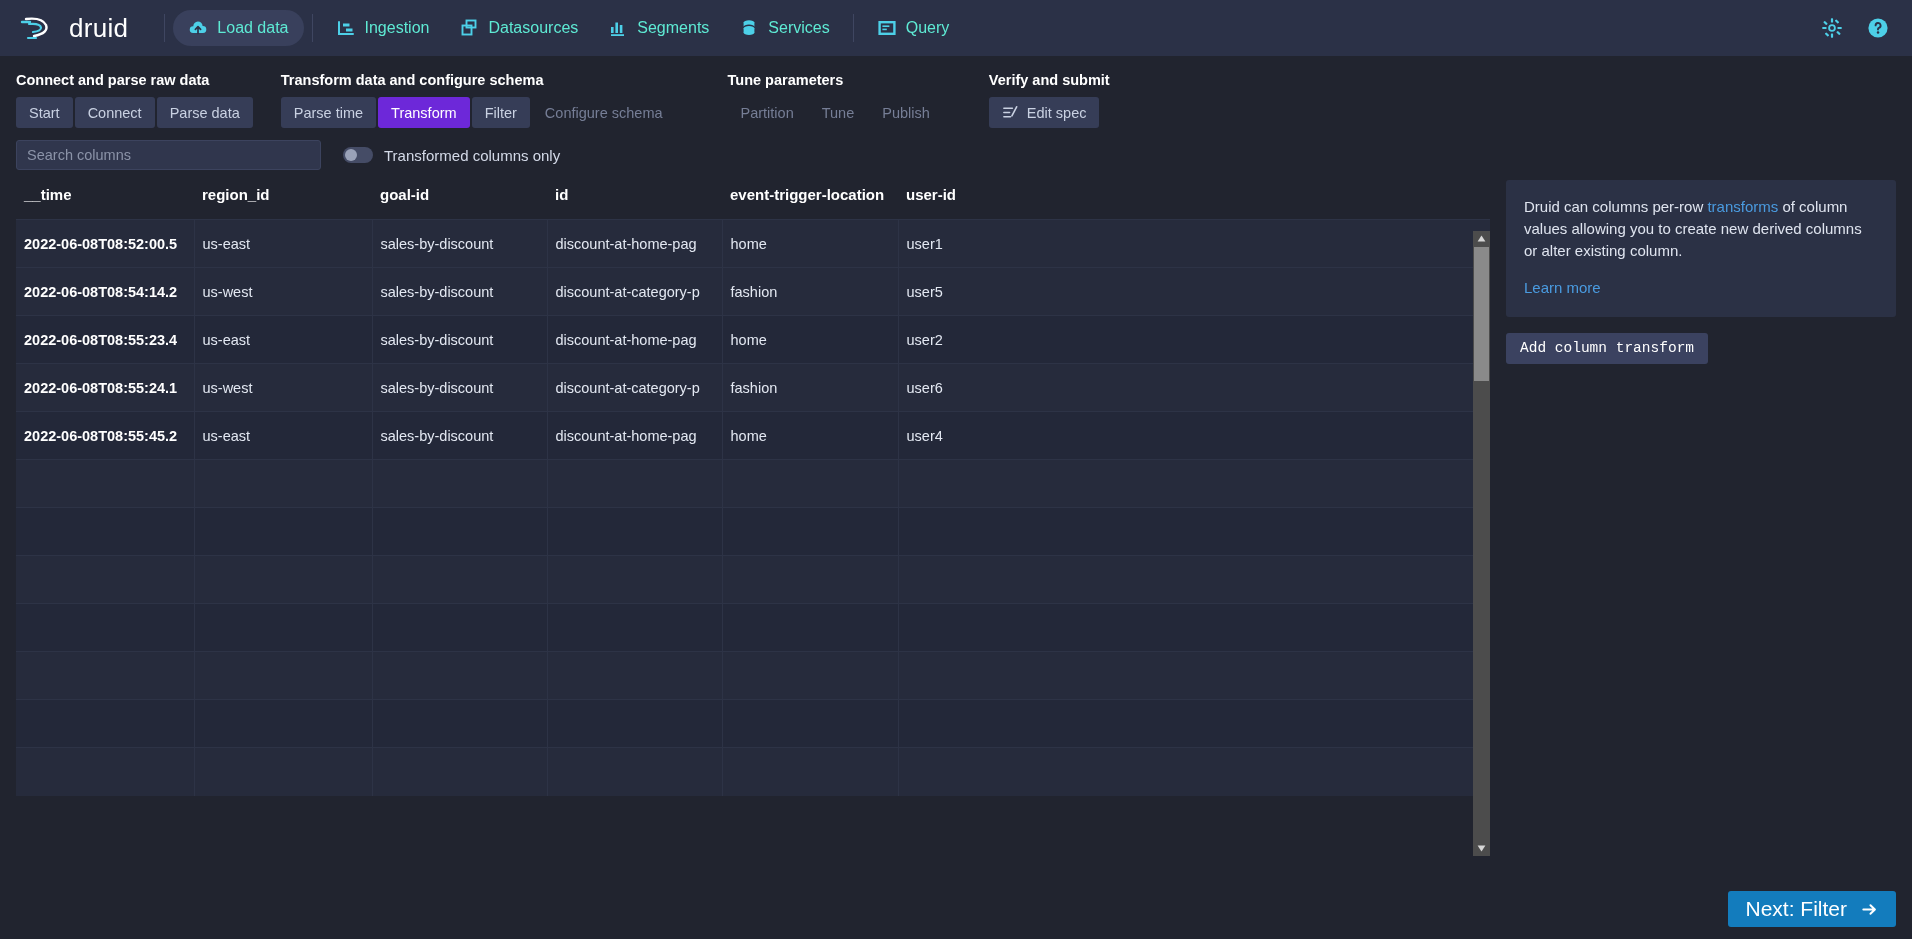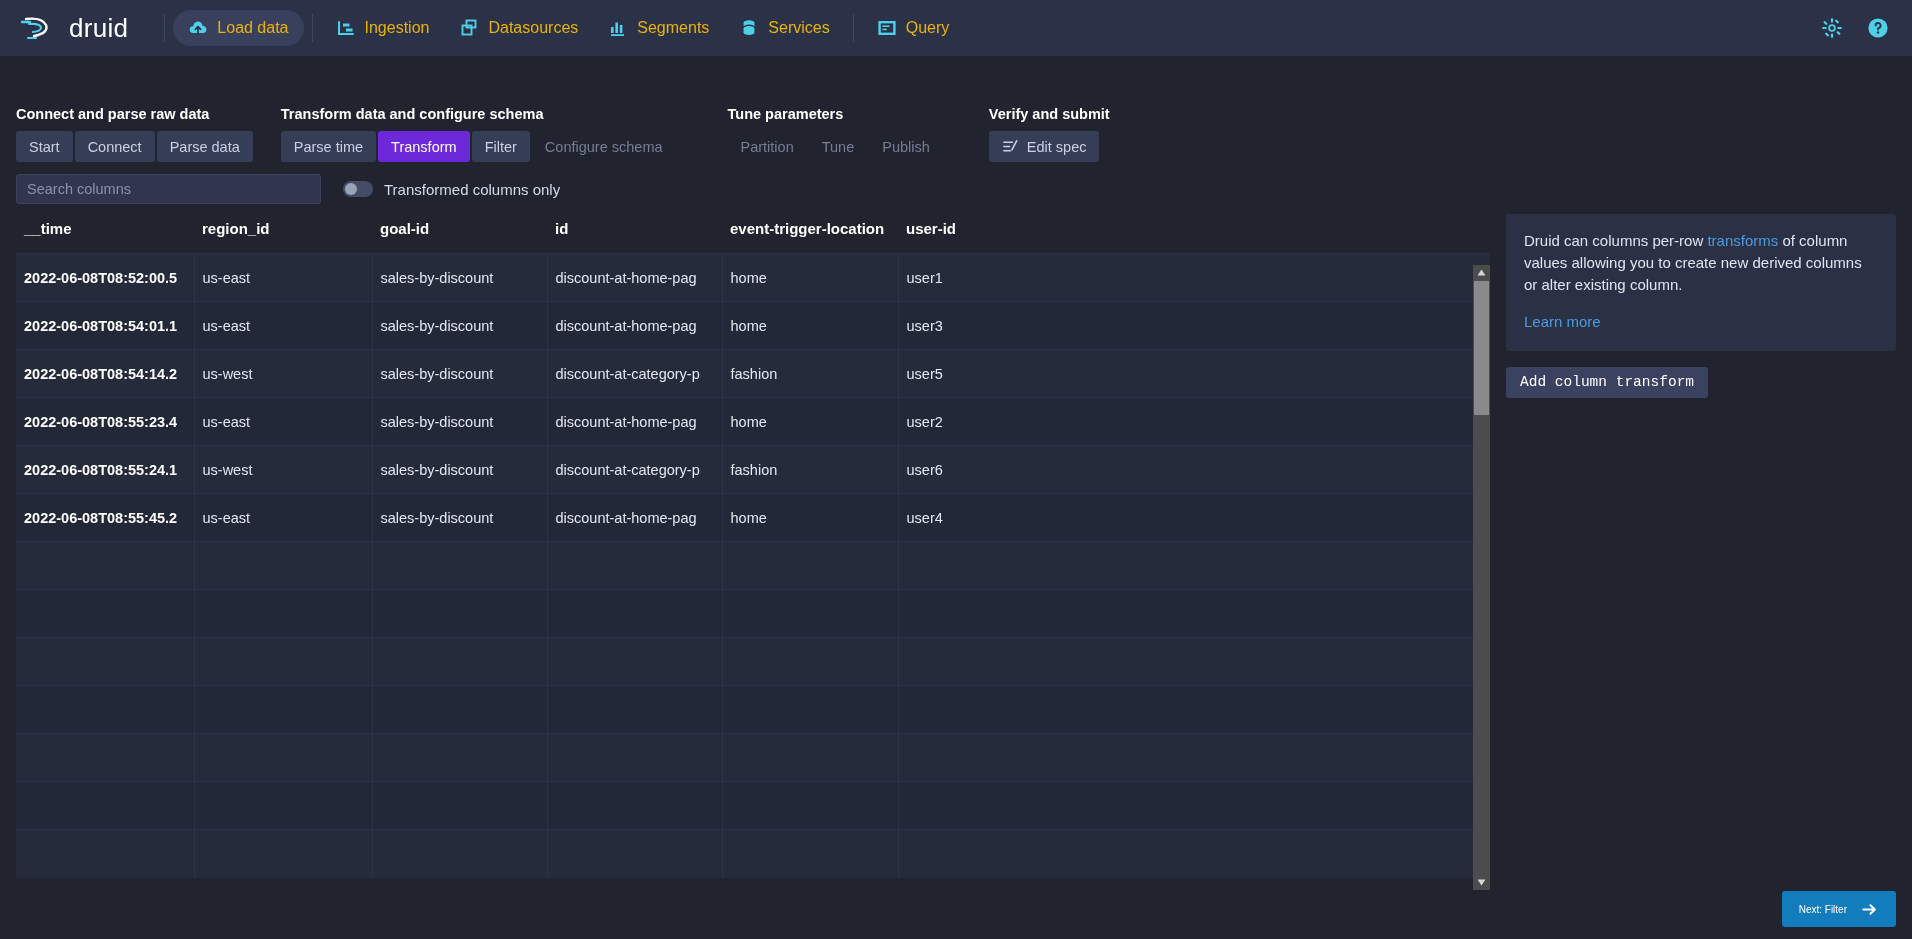--- a/index.html
+++ b/index.html
@@ -44,37 +44,36 @@
     flex: none;
   }
   .nav-item {
     display: flex;
     align-items: center;
     gap: 9px;
     height: 36px;
     padding: 0 15px;
     border-radius: 18px;
     font-size: 16px;
-    color: #eab308;
+    color: #5eead4;
     cursor: pointer;
     white-space: nowrap;
   }
   .nav-item.active { background: #39405c; }
   .nav-item .nav-ico { width: 20px; height: 20px; display: block; flex: none; }
   .nav-spacer { flex: 1 1 auto; }
   .nav-right { display: flex; align-items: center; gap: 22px; padding-right: 6px; }
   .nav-right .ico-btn { width: 24px; height: 24px; cursor: pointer; display: block; }
 
   
   .stepbar {
     padding: 16px 16px 0 16px;
     display: flex;
     align-items: flex-start;
     gap: 0;
-    margin-top: 34px;
   }
   .step-group { margin-right: 18px; }
   .step-group.g2 { margin-left: 10px; }
   .step-group.g3 { margin-left: 34px; }
   .step-group.g4 { margin-left: 28px; }
   .group-title {
     font-size: 14.5px;
     font-weight: bold;
     color: #ffffff;
     margin-bottom: 9px;
@@ -259,21 +258,21 @@
   .next-btn {
     height: 36px;
     padding: 0 17px;
     display: flex;
     align-items: center;
     gap: 13px;
     background: #137cbd;
     border: none;
     border-radius: 3px;
     color: #ffffff;
-    font-size: 10px;
+    font-size: 21px;
     font-family: "Liberation Sans", sans-serif;
     cursor: pointer;
   }
   .next-btn svg { width: 19px; height: 19px; display: block; }
 </style>
 </head>
 <body>
 
 <div class="navbar">
   <div class="brand">
@@ -480,28 +479,20 @@
         </colgroup>
         <tbody id="table-body">
             <tr>
               <td class="c-time">2022-06-08T08:52:00.5</td>
               <td class="c-region">us-east</td>
               <td class="c-goal">sales-by-discount</td>
               <td class="c-id">discount-at-home-pag</td>
               <td class="c-loc">home</td>
               <td class="c-user">user1</td>
             </tr>
-            <tr class="alt">
-              <td class="c-time">2022-06-08T08:54:01.1</td>
-              <td class="c-region">us-east</td>
-              <td class="c-goal">sales-by-discount</td>
-              <td class="c-id">discount-at-home-pag</td>
-              <td class="c-loc">home</td>
-              <td class="c-user">user3</td>
-            </tr>
             <tr>
               <td class="c-time">2022-06-08T08:54:14.2</td>
               <td class="c-region">us-west</td>
               <td class="c-goal">sales-by-discount</td>
               <td class="c-id">discount-at-category-p</td>
               <td class="c-loc">fashion</td>
               <td class="c-user">user5</td>
             </tr>
             <tr class="alt">
               <td class="c-time">2022-06-08T08:55:23.4</td>

